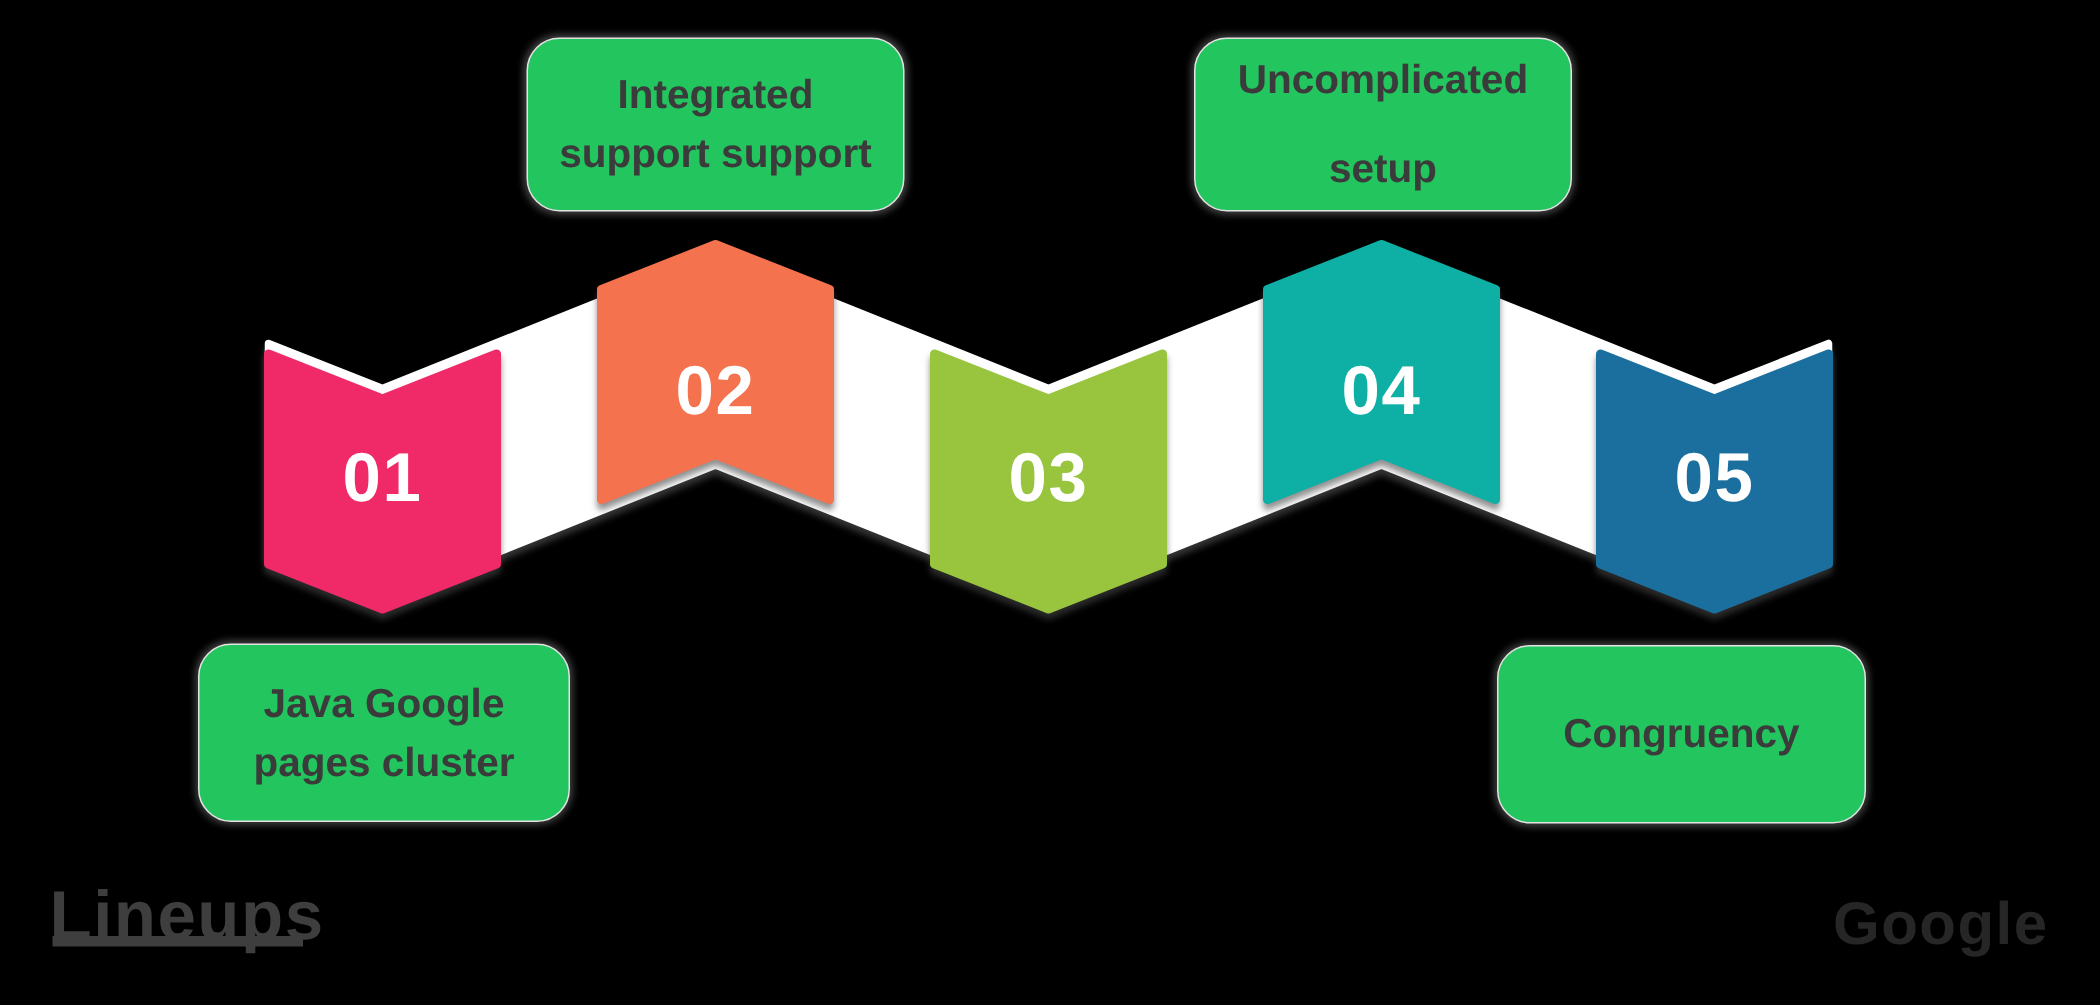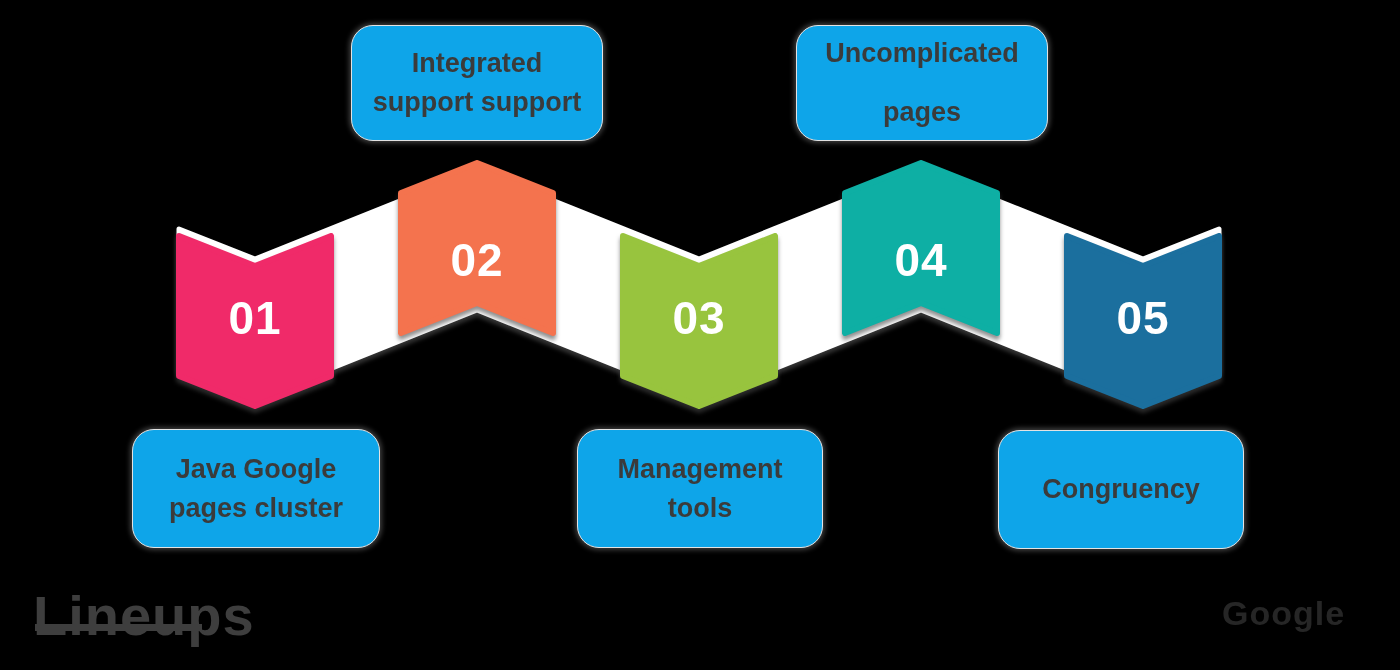--- a/index.html
+++ b/index.html
@@ -12,40 +12,40 @@
   .canvas{position:relative;width:1400px;height:670px;}
   .ribbon-svg{position:absolute;left:0;top:0;}
   .band{filter:drop-shadow(0 4px 2px rgba(95,95,95,.55));}
   .chev{filter:drop-shadow(0 4px 2px rgba(70,70,70,.6));}
   .num{
     font-family:"Liberation Sans","DejaVu Sans",sans-serif;
     font-weight:700;font-size:46px;letter-spacing:1px;
   }
   .card{
     position:absolute;
-    background:#0ea5e9;
+    background:#22c55e;
     border:1px solid #e3e3e3;
     border-radius:22px;
     box-shadow:0 0 5px 2px rgba(125,125,125,.5);
     display:flex;flex-direction:column;justify-content:center;align-items:center;
     text-align:center;
     color:#3b3b3b;
     font-size:27px;font-weight:600;line-height:39px;
   }
   .card .ln{display:block;white-space:nowrap;}
   .card-top{top:25px;height:114px;}
   .card-bottom{top:429px;height:117px;}
   .wordmark{
     position:absolute;
     font-weight:700;
     white-space:nowrap;
   }
-  .wm-left{left:33px;top:583px;font-size:56px;letter-spacing:1px;}
+  .wm-left{left:33px;top:583px;font-size:46px;letter-spacing:1px;}
   .wm-left-bar{position:absolute;left:35px;top:624px;width:167px;height:7px;}
-  .wm-right{left:1222px;top:594px;font-size:34px;letter-spacing:1px;}
+  .wm-right{left:1222px;top:594px;font-size:40px;letter-spacing:1px;}
 </style>
 </head>
 <body style="background: rgb(0, 0, 0);">
 
 <div class="canvas">
 
   <svg class="ribbon-svg" width="1400" height="670" viewBox="0 0 1400 670">
 
     <polygon class="band" stroke-width="5" stroke-linejoin="round" points="179,229 255,259 477,170 699,259 921,170 1143,259 1219,229 1219,369 1143,399 921,310 699,399 477,310 255,399 179,369" fill="#ffffff" stroke="#ffffff"></polygon>
 
@@ -65,30 +65,26 @@
     <text class="num" x="921" y="276" text-anchor="middle" fill="#ffffff">04</text>
     <text class="num" x="1143" y="334" text-anchor="middle" fill="#ffffff">05</text>
   </svg>
 
   <div class="card card-top" style="left:351px;width:250px;">
     <span class="ln">Integrated</span>
     <span class="ln">support support</span>
   </div>
   <div class="card card-top" style="left:796px;width:250px;gap:20px;">
     <span class="ln">Uncomplicated</span>
-    <span class="ln">pages</span>
+    <span class="ln">setup</span>
   </div>
 
   <div class="card card-bottom" style="left:132px;width:246px;">
     <span class="ln">Java Google</span>
     <span class="ln">pages cluster</span>
-  </div>
-  <div class="card card-bottom" style="left:577px;width:244px;">
-    <span class="ln">Management</span>
-    <span class="ln">tools</span>
   </div>
   <div class="card card-bottom" style="left:998px;width:244px;top:430px;">
     <span class="ln">Congruency</span>
     <span class="ln"></span>
   </div>
 
   <div class="wordmark wm-left" style="color: rgb(62, 62, 62);">Lineups</div>
   <div class="wm-left-bar" style="background: rgb(62, 62, 62);"></div>
   <div class="wordmark wm-right" style="color: rgb(38, 38, 38);">Google</div>
 

